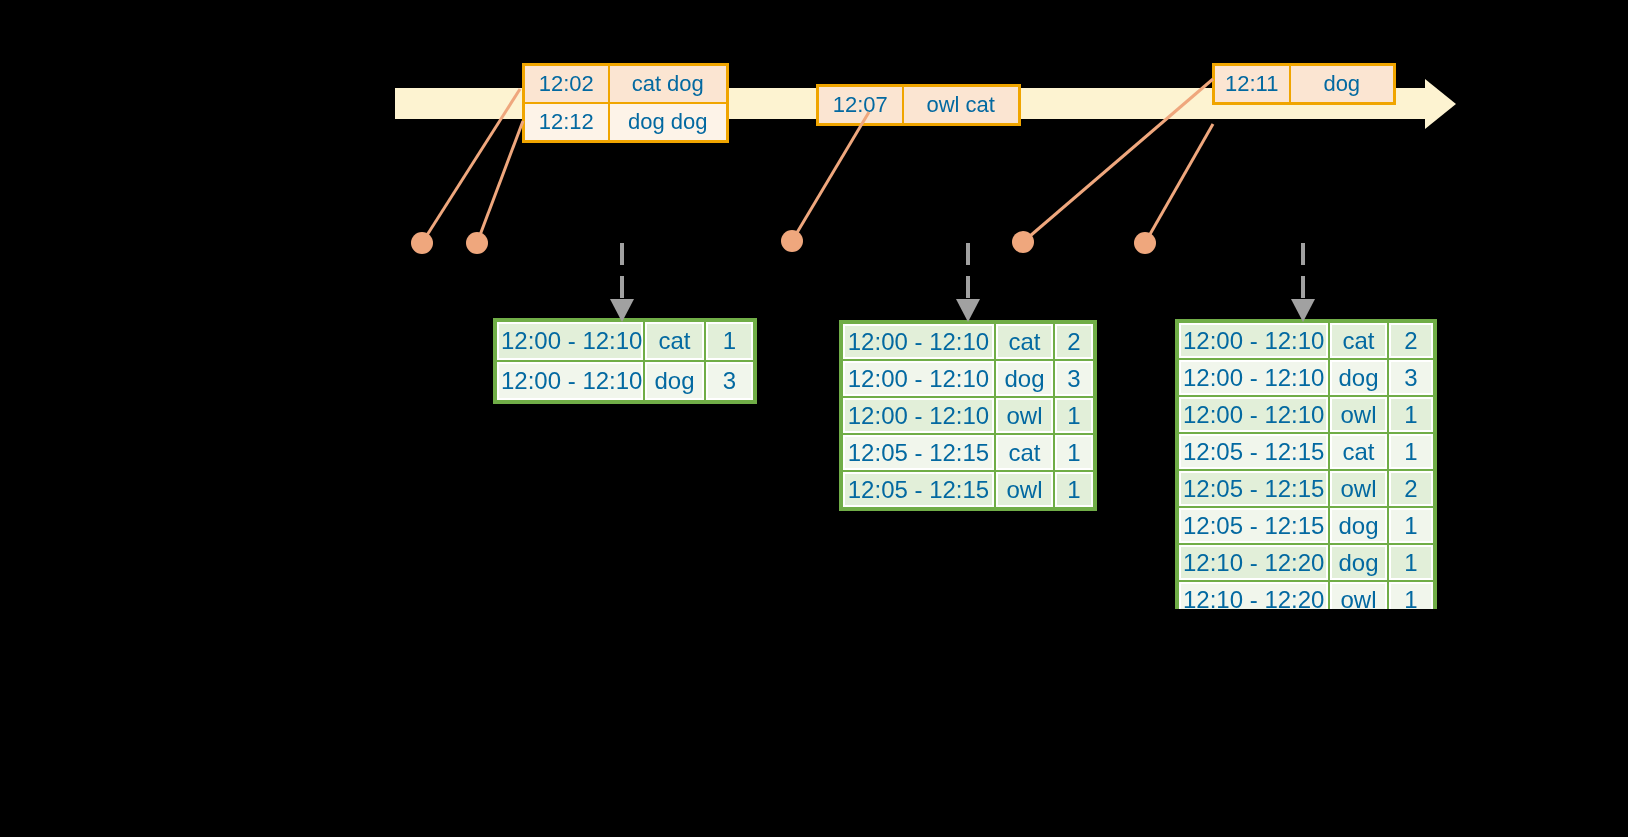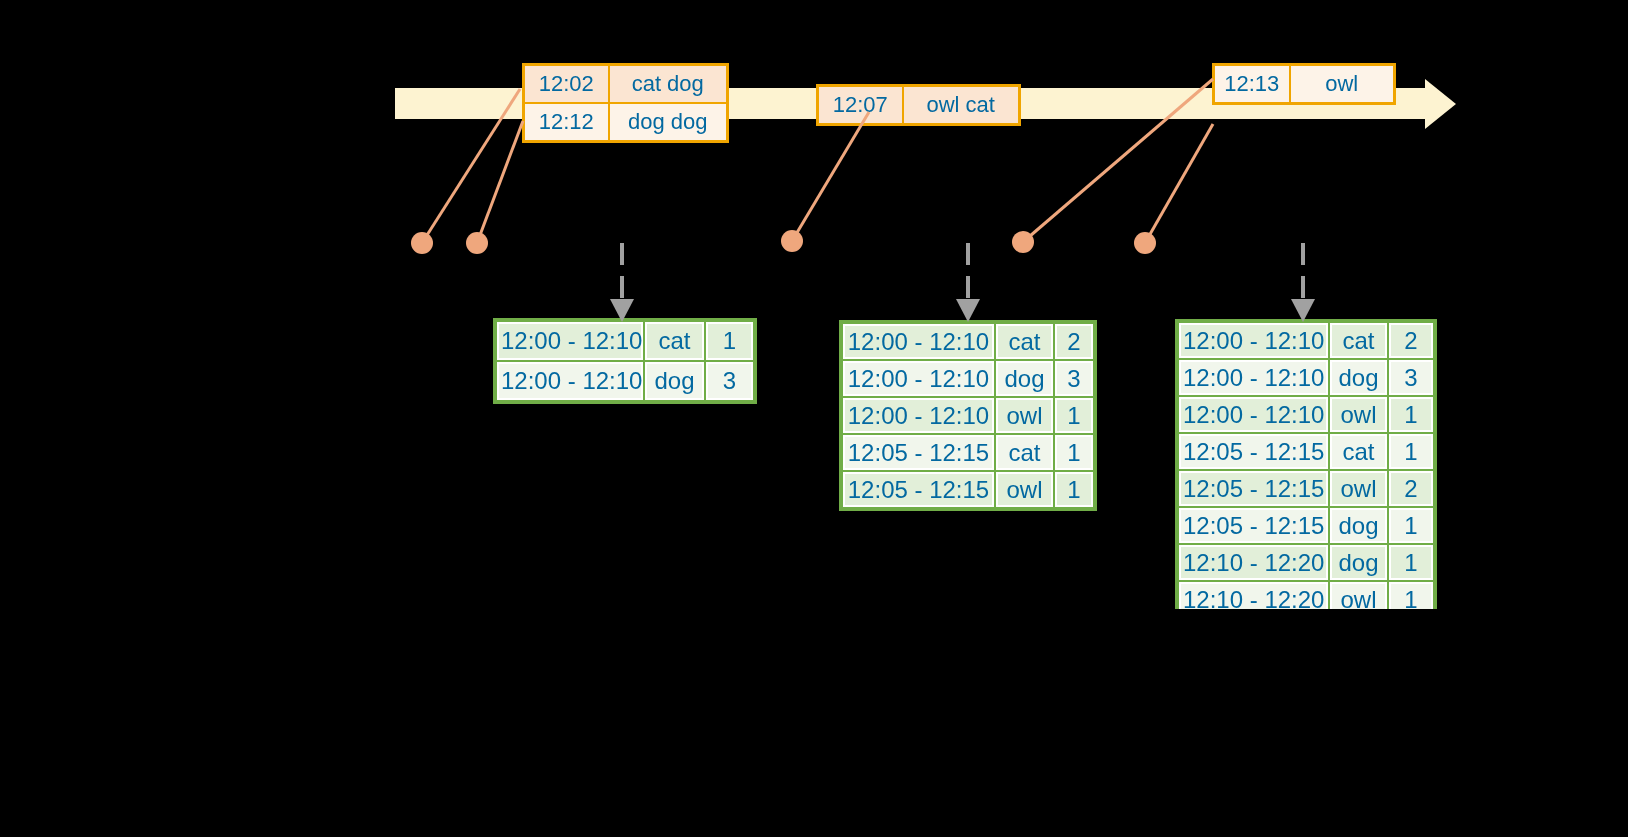--- a/index.html
+++ b/index.html
@@ -113,23 +113,23 @@
         </tr>
       </tbody>
   </table>
 
   <table class="diagram-table event-table" style="left:1212px; top:63px; width:181px;">
     <colgroup>
         <col style="width:76px">
         <col style="width:105px">
       </colgroup>
     <tbody>
-        <tr class="row-even">
-          <td>12:13</td>
-          <td>owl</td>
+        <tr class="row-odd">
+          <td>12:11</td>
+          <td>dog</td>
         </tr>
       </tbody>
   </table>
 
   <table class="diagram-table result-table g1" style="left:493px; top:318px; width:260px;">
     <colgroup>
         <col style="width:149px">
         <col style="width:61px">
         <col style="width:50px">
       </colgroup>

